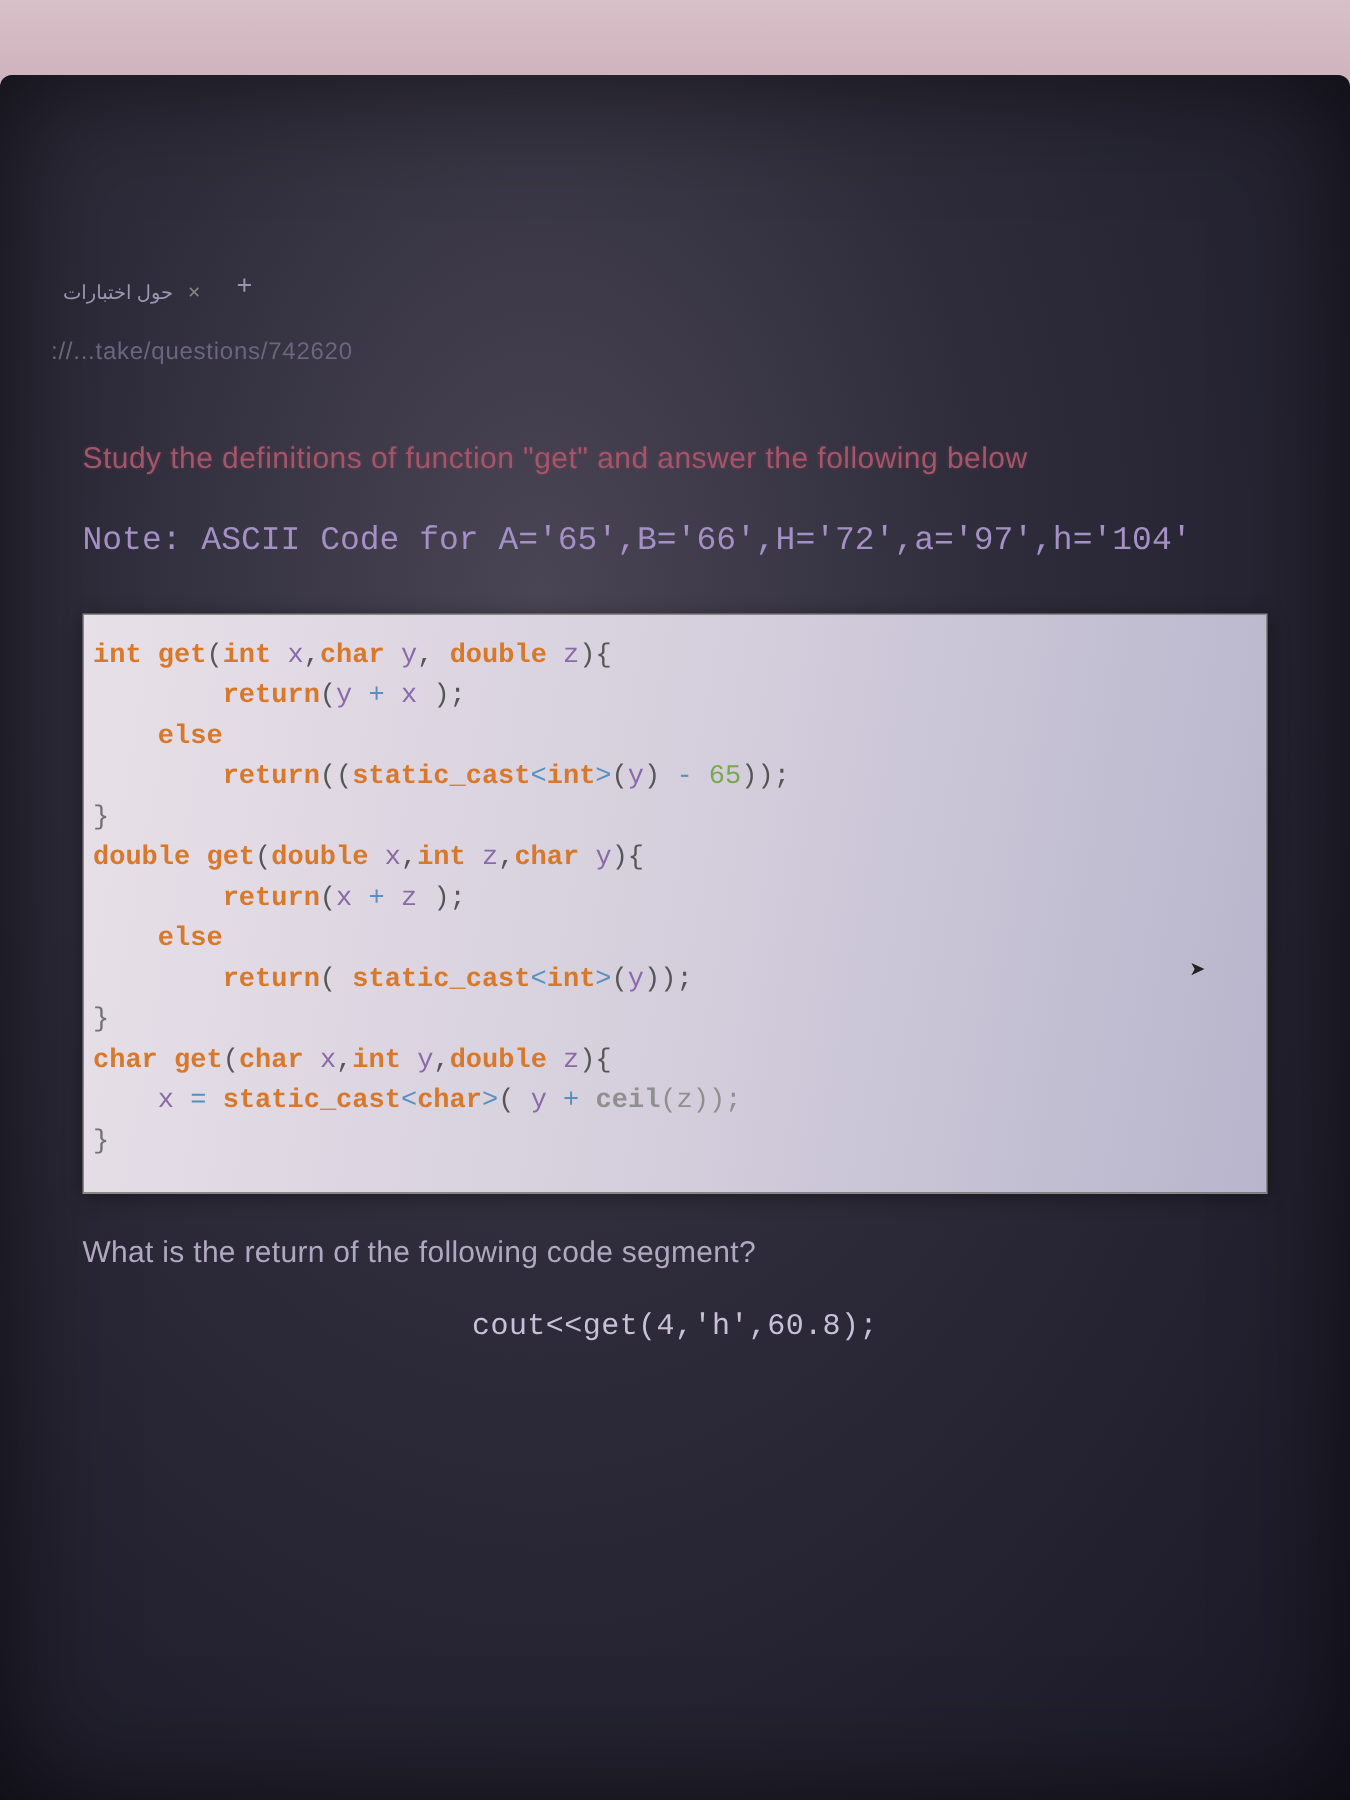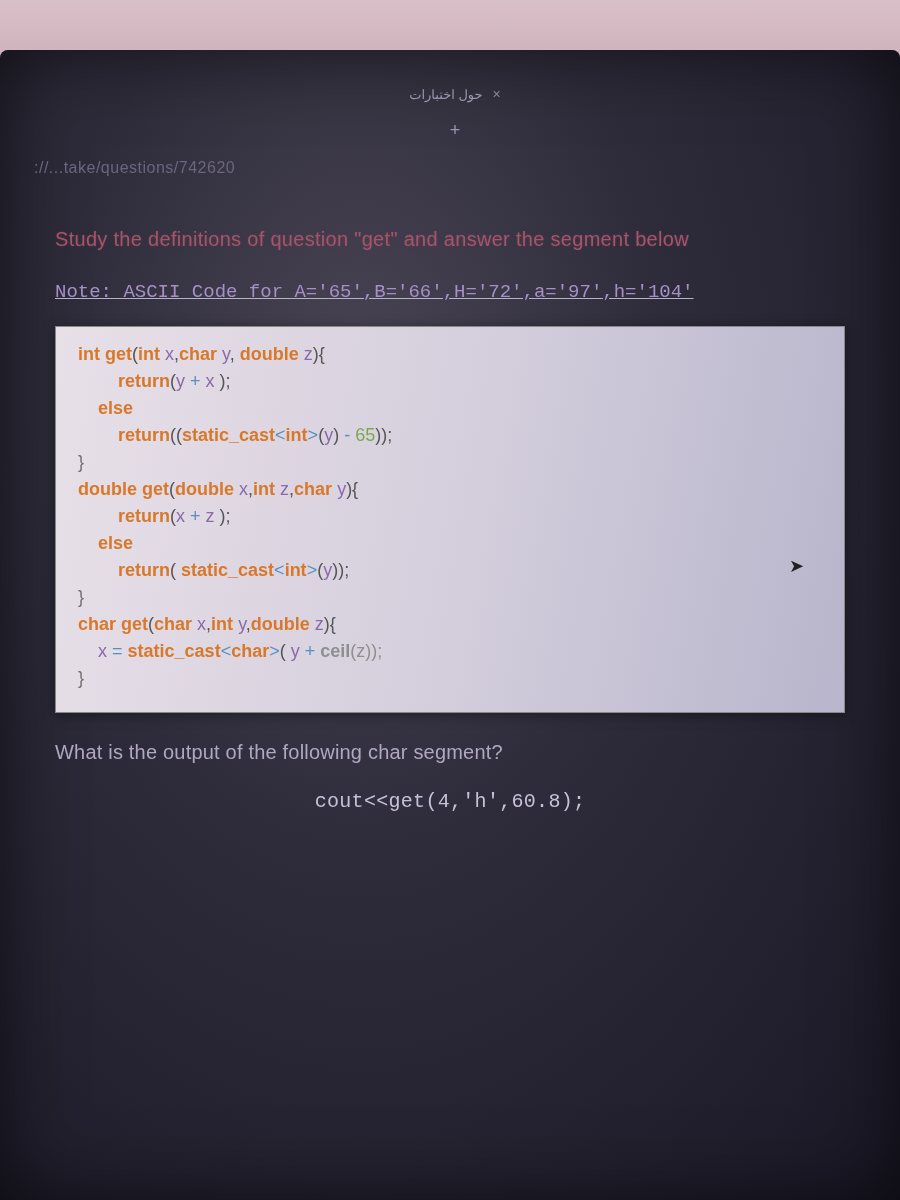--- a/index.html
+++ b/index.html
@@ -17,25 +17,25 @@
     left: 0;
     right: 0;
     bottom: 0;
     background: radial-gradient(ellipse at 40% 30%, #4a4555 0%, #2e2c3a 40%, #1a1826 100%);
     border-radius: 8px 8px 0 0;
     padding: 30px 20px 0 20px;
     box-shadow: inset 0 0 80px rgba(0,0,0,0.6);
   }
   .tab-bar {
     display: flex;
-    align-items: center;
+    align-items: flex-start;
     gap: 12px;
+    margin-top: 100px;
     margin-bottom: 12px;
     padding-left: 10px;
-    flex-direction: column;
   }
   .tab {
     color: #9b95b0;
     font-size: 13px;
     padding: 6px 12px;
     display: flex;
     align-items: center;
     gap: 10px;
   }
   .tab .x { color: #888; font-size: 14px; }
@@ -52,32 +52,31 @@
   .intro {
     color: #a5546a;
     font-size: 20px;
     letter-spacing: 0.3px;
     margin-bottom: 30px;
     text-shadow: 0 0 3px rgba(160,80,100,0.3);
   }
   .intro .quoted { color: #a5546a; }
   .note {
     font-family: 'Consolas', 'Courier New', monospace;
-    font-size: 19px;
-    margin-bottom: 23px;
+    font-size: 22px;
+    margin-bottom: 36px;
     color: #b8b0c8;
-    text-decoration: underline;
   }
   .note .kw { color: #a590c5; }
   .note .str { color: #a590c5; }
   .codebox {
     background: linear-gradient(100deg, #e8e0e8 0%, #d5cfdd 50%, #b8b5cc 100%);
     border: 1px solid #888;
-    padding: 14px 18px 20px 22px;
-    font-family: Liberation Sans, sans-serif;
+    padding: 14px 18px 20px 6px;
+    font-family: Liberation Mono, monospace;
     font-size: 18px;
     line-height: 1.5;
     color: #333;
     box-shadow: 0 2px 12px rgba(0,0,0,0.4);
     position: relative;
   }
   .codebox .t-type { color: #d8782a; font-weight: bold; }
   .codebox .t-kw   { color: #d8782a; font-weight: bold; }
   .codebox .t-fn   { color: #d8782a; font-weight: bold; }
   .codebox .t-var  { color: #8a6aa8; }
@@ -120,21 +119,21 @@
       <span class="x">×</span>
     </div>
     <span class="plus">+</span>
   </div>
 
   <div class="addr">://...take/questions/742620</div>
 
   <div class="content">
 
     <div class="intro">
-      <span>Study the definitions of question </span><span class="quoted">"get"</span><span> and answer the segment below</span>
+      <span>Study the definitions of function </span><span class="quoted">"get"</span><span> and answer the following below</span>
     </div>
 
     <div class="note">
       <span class="kw">Note:</span><span class="str"> ASCII Code for  A='65',B='66',H='72',a='97',h='104'</span>
     </div>
 
     <div class="codebox">
 <div><span class="t-type">int</span> <span class="t-fn">get</span><span class="t-punc">(</span><span class="t-type">int</span> <span class="t-var">x</span><span class="t-punc">,</span><span class="t-type">char</span> <span class="t-var">y</span><span class="t-punc">,</span> <span class="t-type">double</span> <span class="t-var">z</span><span class="t-punc">){</span></div>
 <div>&nbsp;&nbsp;&nbsp;&nbsp;&nbsp;&nbsp;&nbsp;&nbsp;<span class="t-kw">return</span><span class="t-punc">(</span><span class="t-var">y</span> <span class="t-op">+</span> <span class="t-var">x</span> <span class="t-punc">);</span></div>
 <div>&nbsp;&nbsp;&nbsp;&nbsp;<span class="t-kw">else</span></div>
@@ -144,18 +143,18 @@
 <div>&nbsp;&nbsp;&nbsp;&nbsp;&nbsp;&nbsp;&nbsp;&nbsp;<span class="t-kw">return</span><span class="t-punc">(</span><span class="t-var">x</span> <span class="t-op">+</span> <span class="t-var">z</span> <span class="t-punc">);</span></div>
 <div>&nbsp;&nbsp;&nbsp;&nbsp;<span class="t-kw">else</span></div>
 <div>&nbsp;&nbsp;&nbsp;&nbsp;&nbsp;&nbsp;&nbsp;&nbsp;<span class="t-kw">return</span><span class="t-punc">(</span> <span class="t-kw">static_cast</span><span class="t-op">&lt;</span><span class="t-type">int</span><span class="t-op">&gt;</span><span class="t-punc">(</span><span class="t-var">y</span><span class="t-punc">));</span></div>
 <div class="faint2"><span class="t-punc">}</span></div>
 <div><span class="t-type">char</span> <span class="t-fn">get</span><span class="t-punc">(</span><span class="t-type">char</span> <span class="t-var">x</span><span class="t-punc">,</span><span class="t-type">int</span> <span class="t-var">y</span><span class="t-punc">,</span><span class="t-type">double</span> <span class="t-var">z</span><span class="t-punc">){</span></div>
 <div>&nbsp;&nbsp;&nbsp;&nbsp;<span class="t-var">x</span> <span class="t-op">=</span> <span class="t-kw">static_cast</span><span class="t-op">&lt;</span><span class="t-type">char</span><span class="t-op">&gt;</span><span class="t-punc">(</span> <span class="t-var">y</span> <span class="t-op">+</span> <span class="t-fn faint">ceil</span><span class="t-punc faint">(</span><span class="t-var faint">z</span><span class="t-punc faint">));</span></div>
 <div class="faint2"><span class="t-punc">}</span></div>
       <span class="cursor">➤</span>
     </div>
 
-    <div class="question">What is the output of the following char segment?</div>
+    <div class="question">What is the return of the following code segment?</div>
 
     <div class="answer-code">cout&lt;&lt;get(4,'h',60.8);</div>
 
   </div>
 </div>
 
 </body></html>

